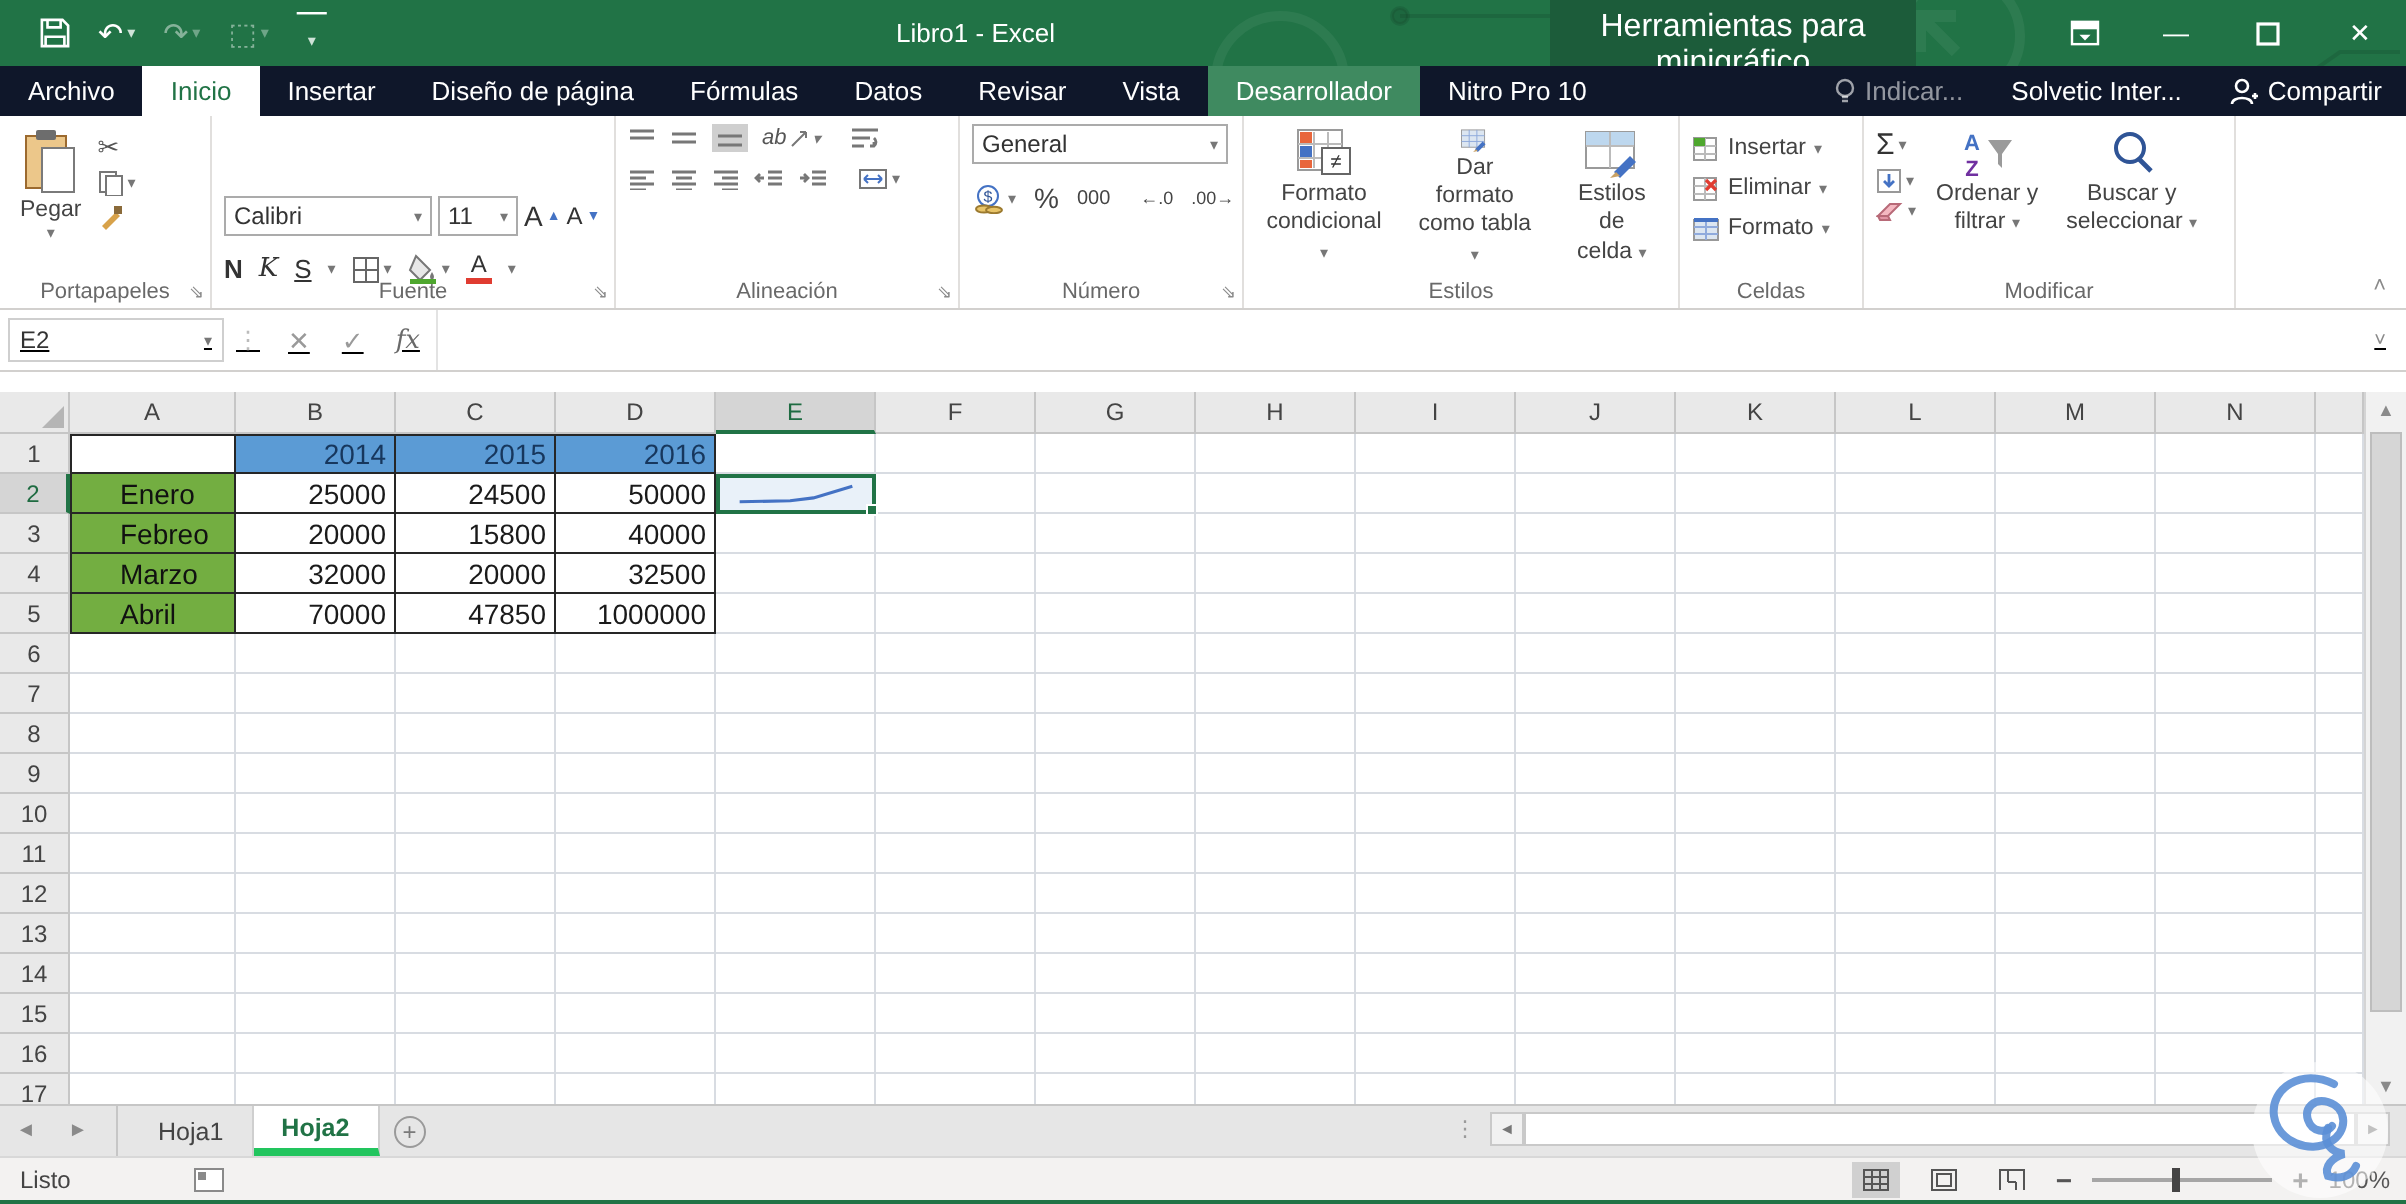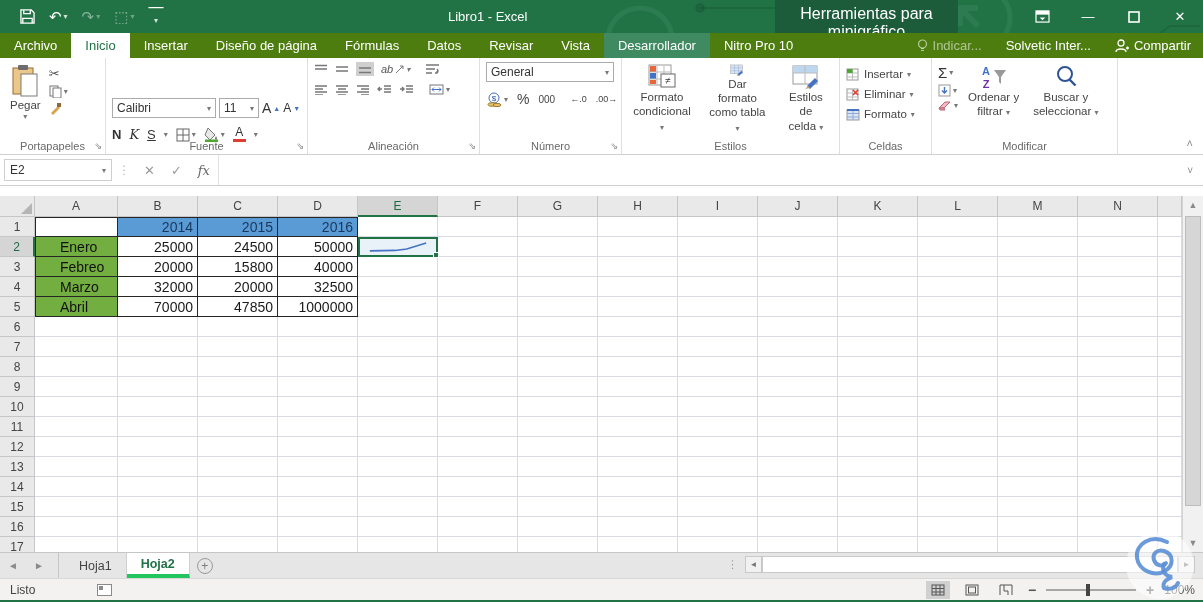--- a/index.html
+++ b/index.html
@@ -16,21 +16,21 @@
   #title { position:absolute; left:448px; top:0; height:33px; line-height:33px; font-size:13px; color:#fff; }
   #ctx-block { position:absolute; left:775px; top:0; width:183px; height:58px; background:#1c5c3a; }
   #ctx-title { width:100%; text-align:center; font-size:16px; color:#fff; margin-top:5px; }
   #ctx-tab { position:absolute; bottom:0; left:0; width:100%; height:25px; line-height:25px;
     text-align:center; color:#fff; font-size:13px; }
   #winbtns { position:absolute; right:0; top:0; height:33px; display:flex; }
   .winbtn { width:46px; height:33px; display:flex; align-items:center; justify-content:center; color:#fff; font-size:13px; }
   #deco-tl { position:absolute; left:560px; top:0; width:640px; height:58px; pointer-events:none; opacity:.55; }
 
   
-  #tabrow { position:absolute; top:33px; left:0; width:100%; height:25px; background:#4d7c0f; display:flex; align-items:center; }
+  #tabrow { position:absolute; top:33px; left:0; width:100%; height:25px; background:#0f172a; display:flex; align-items:center; }
   .rtab { padding:0 14px; line-height:25px; font-size:13px; color:#fff; white-space:nowrap; }
   .rtab.active { background:#fff; color:#217346; }
   .rtab.hl { background:#3f8a60; }
   #tabrow-right { position:absolute; right:0; top:33px; height:25px; display:flex; align-items:center; }
   .rtab-util { color:#fff; font-size:13px; padding:0 12px; line-height:25px; display:flex; align-items:center; gap:5px; }
   .dim-util { color:rgba(255,255,255,.55); }
 
   
   #ribbon { position:absolute; top:58px; left:0; width:100%; height:97px; background:#fff;
     border-bottom:1px solid #d2d0ce; display:flex; }
@@ -45,21 +45,21 @@
     display:flex; align-items:center; justify-content:space-between; padding:0 4px; height:20px; }
   .minirow { display:flex; align-items:center; gap:6px; }
   .tool { font-size:13px; color:#555; display:flex; align-items:center; gap:2px; }
   .lines-svg path { stroke:#777; stroke-width:1.4; fill:none; }
   .sel-tool { background:#cfcfcf; }
   .styleico { width:30px; height:26px; }
   .cells-row { display:flex; align-items:center; gap:4px; font-size:11.5px; color:#444; height:20px; }
 
   
   #fbar { position:absolute; top:155px; left:0; width:100%; height:31px; background:#fff;
-    border-bottom:1px solid #d2d0ce; display:flex; align-items:center; }
+    border-bottom:1px solid #d2d0ce; display:flex; align-items:center;text-decoration:underline; }
   #namebox { width:108px; height:22px; margin-left:4px; border:1px solid #cfcfcf; font-size:12px;
     color:#333; display:flex; align-items:center; justify-content:space-between; padding:0 5px; }
   .fdiv { color:#bbb; font-size:12px; padding:0 6px; }
   .fbtn { color:#9a9a9a; font-size:13px; padding:0 8px; }
   #fx { font-style:italic; font-family:"DejaVu Serif", serif; color:#6a6a6a; }
   #finput { flex:1; height:100%; border-left:1px solid #e3e3e3; }
   #fchev { color:#8a8a8a; font-size:10px; padding:0 10px; }
 
   
   #gridwrap { position:absolute; top:196px; left:0; width:1182px; height:356px; overflow:hidden; }

